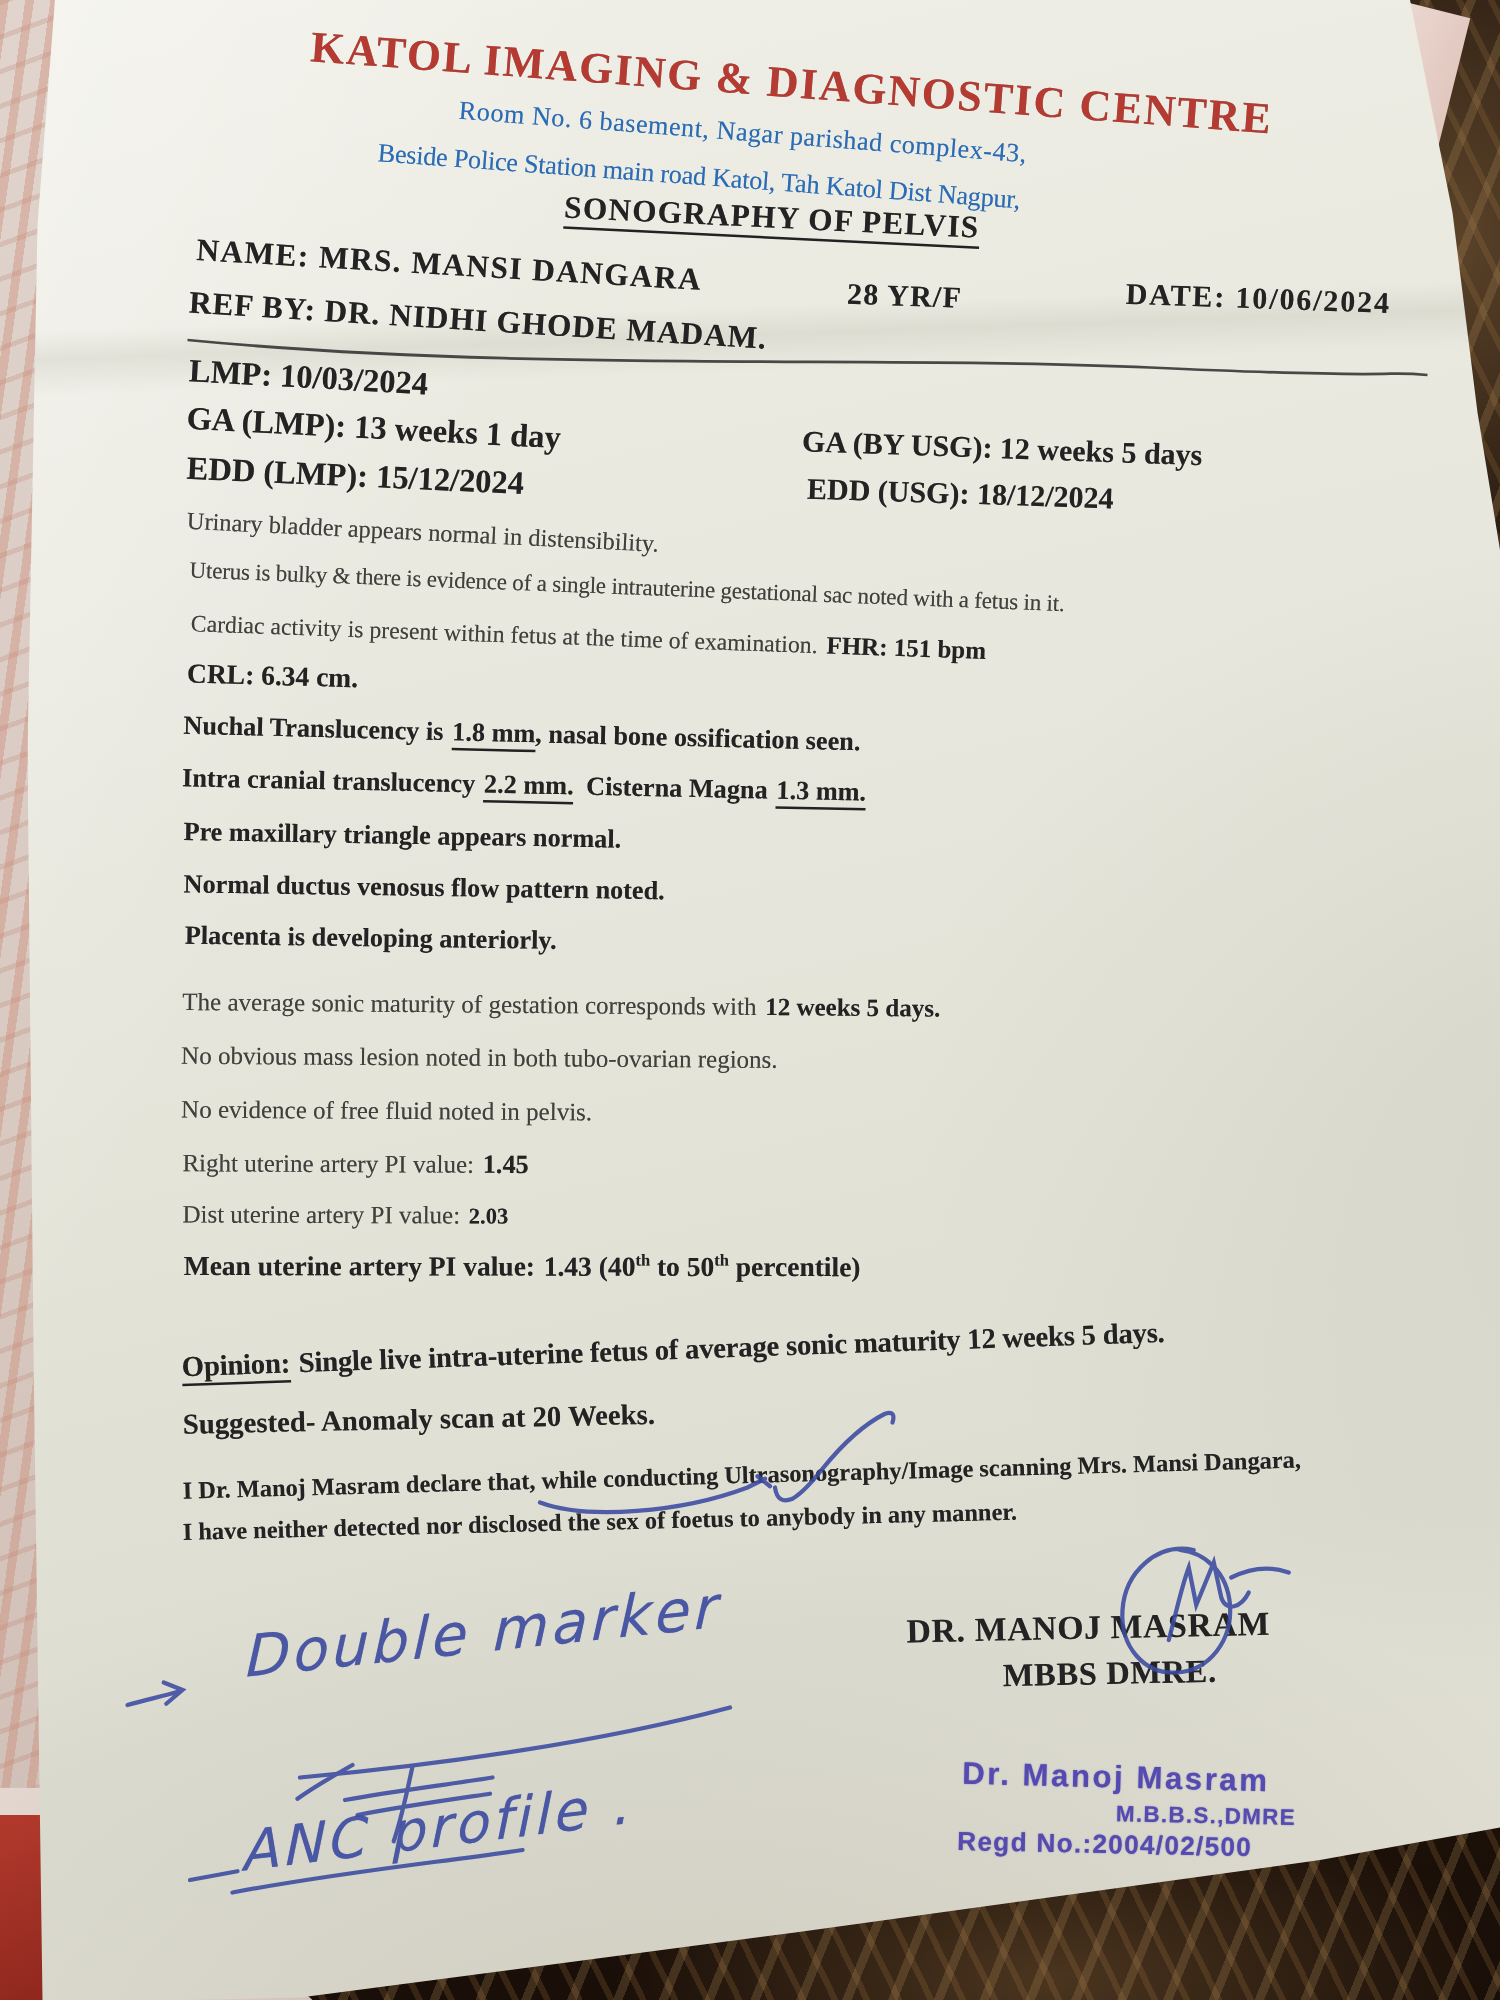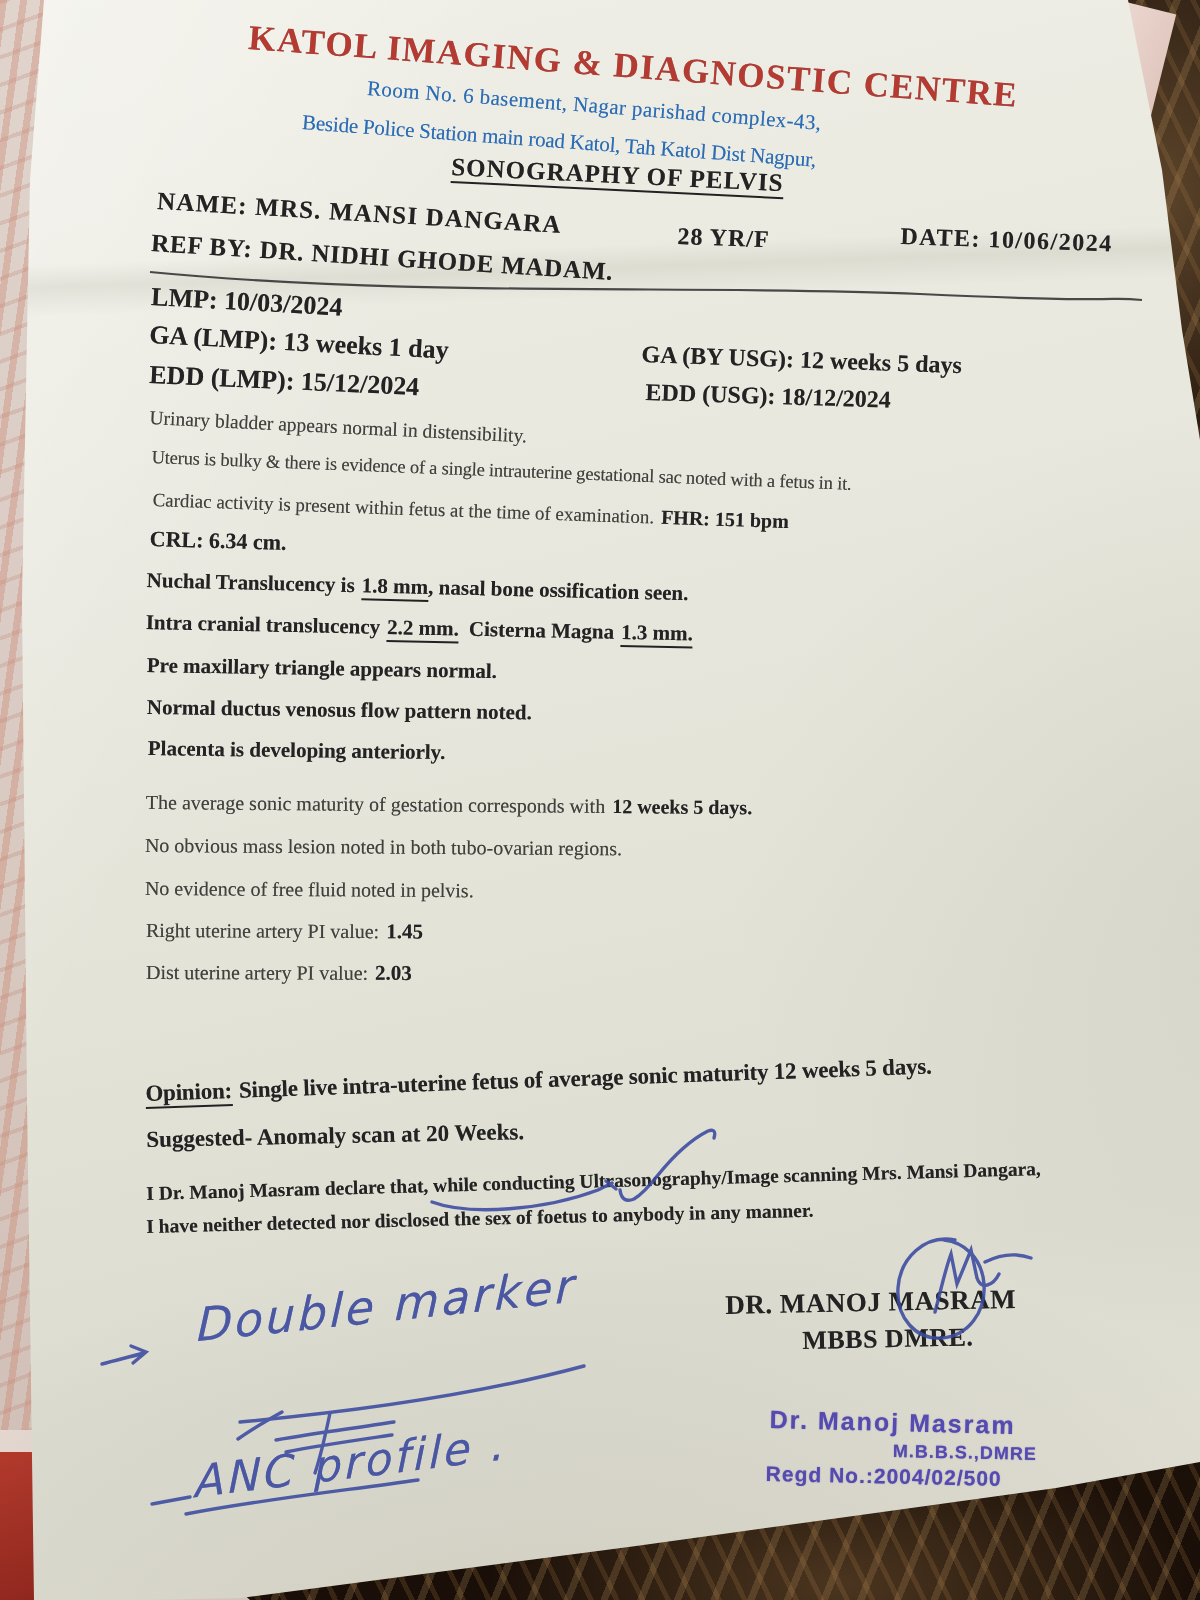--- a/index.html
+++ b/index.html
@@ -103,21 +103,25 @@
     <div class="ln reg" style="left:146px;top:792px;font-size:20px;transform:rotate(.5deg);">
       <span>The average sonic maturity of gestation corresponds with</span><span class="b gap-l" style="color:#232323;">12 weeks 5 days.</span>
     </div>
     <div class="ln reg" style="left:145px;top:835px;font-size:20px;transform:rotate(.4deg);">No obvious mass lesion noted in both tubo-ovarian regions.</div>
     <div class="ln reg" style="left:145px;top:878px;font-size:20px;transform:rotate(.4deg);">No evidence of free fluid noted in pelvis.</div>
 
     <div class="ln reg" style="left:146px;top:920px;font-size:20px;transform:rotate(.3deg);">
       <span>Right uterine artery PI value:</span><span class="b gap-l" style="color:#232323;font-size:21px;">1.45</span>
     </div>
     <div class="ln reg" style="left:146px;top:962px;font-size:20px;transform:rotate(.2deg);">
-      <span>Dist uterine artery PI value:</span><span class="b gap-l" style="color:#232323;font-size:21px;text-align:right;">2.03</span>
+      <span>Dist uterine artery PI value:</span><span class="b gap-l" style="color:#232323;font-size:18px;text-align:right;">2.03</span>
+    </div>
+    <div class="ln b" style="left:147px;top:1002px;font-size:22px;transform:rotate(.1deg);">
+      <span>Mean uterine artery PI value:</span><span class="gap-l">1.43</span>
+      <span><span>(40</span><sup class="s">th</sup><span> to 50</span><sup class="s">th</sup><span> percentile)</span></span>
     </div>
 
     <div class="ln b" style="left:145px;top:1082px;font-size:23px;letter-spacing:-.2px;transform:rotate(-2deg);">
       <span class="u">Opinion:</span><span class="gap-l">Single live intra-uterine fetus of average sonic maturity 12 weeks 5 days.</span>
     </div>
     <div class="ln b" style="left:146px;top:1128px;font-size:23px;transform:rotate(-1.2deg);">Suggested- Anomaly scan at 20 Weeks.</div>
 
     <div class="ln b" style="left:146px;top:1184px;font-size:19.5px;transform:rotate(-1.6deg);">I Dr. Manoj Masram declare that, while conducting Ultrasonography/Image scanning Mrs. Mansi Dangara,</div>
     <div class="ln b" style="left:146px;top:1217px;font-size:19.5px;transform:rotate(-1.4deg);">I have neither detected nor disclosed the sex of foetus to anybody in any manner.</div>
 

